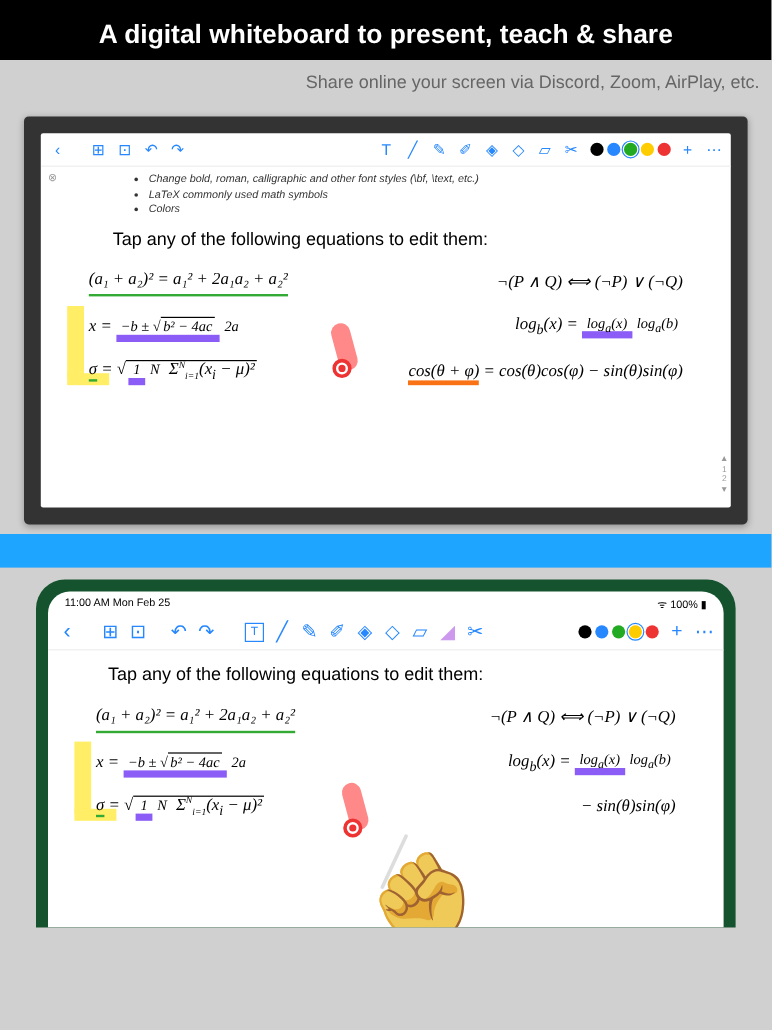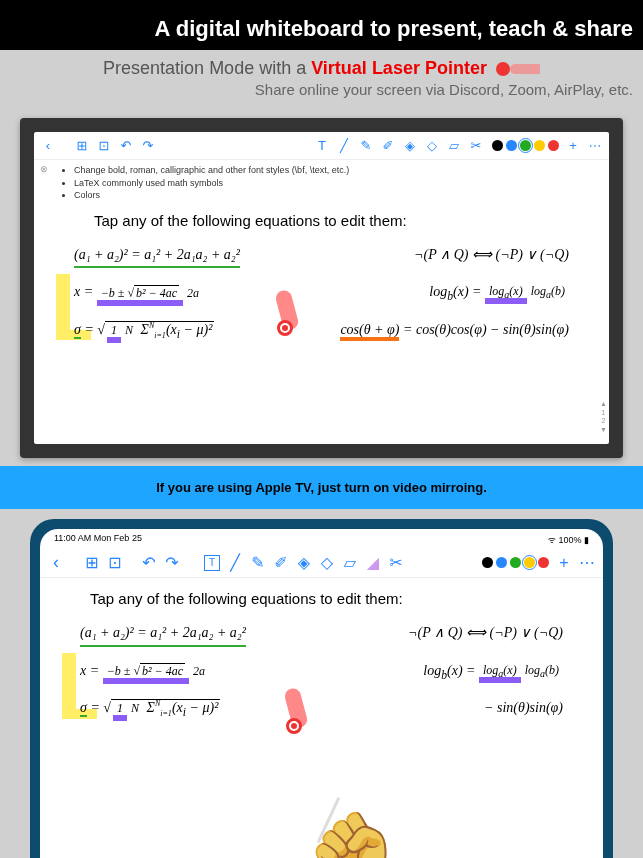--- a/index.html
+++ b/index.html
@@ -1,69 +1,65 @@
 <!DOCTYPE html>
 <html><head>
 <meta charset="utf-8">
 <style>
 * { margin: 0; padding: 0; box-sizing: border-box; }
 body { width: 643px; height: 858px; font-family: -apple-system, Helvetica, Arial, sans-serif; background: #d0d0d0; overflow: hidden; }
-.header { background: #000; padding: 16px 10px 8px; text-align: right; }
+.header { background: #000; padding: 16px 10px 8px; text-align: center; }
 .header h1 { color: #fff; font-size: 22px; font-weight: 700; }
 .subheader { background: #d0d0d0; padding: 8px 10px 12px; text-align: center; }
 .sub1 { font-size: 18px; color: #555; }
 .sub1 .red { color: #e00; font-weight: 700; }
 .laser-dot { display: inline-block; width: 14px; height: 14px; background: #e33; border-radius: 50%; vertical-align: middle; margin-left: 4px; }
 .laser-trail { display: inline-block; width: 30px; height: 10px; background: #e99; border-radius: 5px 0 0 5px; vertical-align: middle; }
 .sub2 { font-size: 15px; color: #666; margin-top: 2px; text-align: right; }
 .tv-frame { margin: 8px 20px; background: #333; border-radius: 4px; padding: 14px; box-shadow: 0 2px 6px rgba(0,0,0,0.3); }
 .tv-screen { background: #fff; border-radius: 2px; height: 312px; position: relative; overflow: hidden; }
 .toolbar { display: flex; align-items: center; padding: 4px 6px; gap: 6px; border-bottom: 1px solid #eee; font-size: 13px; height: 28px; }
 .tb-icon { color: #2687ff; display: inline-flex; align-items: center; justify-content: center; width: 16px; height: 16px; }
 .color-dots { display: flex; gap: 3px; margin-left: 2px; }
 .dot { width: 11px; height: 11px; border-radius: 50%; }
 .dot.sel { outline: 1.5px solid #2687ff; outline-offset: 1px; }
 .doc-title { text-align: center; font-size: 9px; font-weight: 600; padding: 2px; }
 .doc-body { padding: 4px 40px; font-size: 10px; line-height: 1.4; position: relative; }
-.bullets { list-style: disc; font-size: 9px; color: #333; }
+.bullets { list-style: disc; margin-left: 50px; font-size: 9px; color: #333; font-style: italic; }
 .tap-text { font-size: 15px; margin: 8px 0 10px 20px; }
-.eq-row { display: flex; justify-content: space-between; margin: 14px 0; font-family: Georgia, serif; font-style: italic; font-size: 14px; }
+.eq-row { display: flex; justify-content: space-between; margin: 14px 0; font-family: Georgia, serif; font-style: italic; font-size: 14px; align-items: center; }
 .eq-left, .eq-right { position: relative; }
 .underline-green { border-bottom: 2px solid #3a3; display: inline-block; padding-bottom: 2px; }
 .highlight-yellow { position: absolute; width: 14px; height: 60px; background: #fe6; left: -18px; top: -8px; }
 .highlight-yellow::after { content: ''; position: absolute; bottom: -6px; left: 0; width: 35px; height: 10px; background: #fe6; }
 .frac { display: inline-block; text-align: center; vertical-align: middle; font-size: 12px; }
 .frac .num { border-bottom: 6px solid #8b5cf6; padding: 0 4px; }
 .frac .den { padding: 0 4px; }
 .sqrt { border-top: 1px solid #000; padding: 0 2px; }
 .sqrt-sym { font-style: normal; }
 .laser-pointer { position: absolute; }
 .laser-pointer .trail { width: 16px; height: 40px; background: #f88; border-radius: 8px; transform: rotate(-15deg); }
 .laser-pointer .point { width: 16px; height: 16px; border: 3px solid #e33; border-radius: 50%; background: #fff; position: absolute; bottom: -6px; left: -2px; }
 .laser-pointer .point::after { content: ''; width: 6px; height: 6px; background: #e33; border-radius: 50%; position: absolute; top: 2px; left: 2px; }
 .side-arrows { position: absolute; right: 2px; bottom: 10px; font-size: 7px; color: #999; text-align: center; line-height: 1.2; }
 .blue-band { background: #1ea5ff; padding: 14px 30px; text-align: center; font-size: 13px; font-weight: 600; color: #000; }
-.ipad-frame { margin: 10px 30px 0; background: #0c4a6e; border-radius: 24px 24px 0 0; padding: 10px 10px 0; height: 356px; overflow: hidden; }
+.ipad-frame { margin: 10px 30px 0; background: #14532d; border-radius: 24px 24px 0 0; padding: 10px 10px 0; height: 290px; overflow: hidden; }
 .ipad-screen { background: #fff; border-radius: 18px 18px 0 0; height: 100%; overflow: hidden; position: relative; }
 .status-bar { display: flex; justify-content: space-between; font-size: 9px; padding: 4px 14px 2px; color: #000; font-weight: 500; }
 .toolbar2 { display: flex; align-items: center; padding: 5px 8px; gap: 7px; border-bottom: 1px solid #eee; height: 30px; }
 .hand { position: absolute; bottom: -20px; left: 48%; font-size: 70px; transform: rotate(-30deg); filter: grayscale(0.3); }
 .stylus { position: absolute; width: 3px; height: 50px; background: #ddd; bottom: 30px; left: 51%; transform: rotate(25deg); border-radius: 2px; }
 </style>
 </head>
 <body>
 
 <div class="header">
   <h1>A digital whiteboard to present, teach &amp; share</h1>
 </div>
 <div class="subheader">
-  <div class="sub1">
-    <span>Presentation Mode with a </span><span class="red">Virtual Laser Pointer</span>
-    <span class="laser-dot"></span><span class="laser-trail"></span>
-  </div>
   <div class="sub2">Share online your screen via Discord, Zoom, AirPlay, etc.</div>
 </div>
 
 <div class="tv-frame">
   <div class="tv-screen">
     <div class="toolbar">
       <span class="tb-icon">‹</span>
       <span style="width:6px"></span>
       <span class="tb-icon">⊞</span>
       <span class="tb-icon">⊡</span>
@@ -126,21 +122,20 @@
       <div class="laser-pointer" style="left:245px;top:130px">
         <div class="trail"></div>
           <div class="point"></div>
       </div>
     </div>
     <div class="side-arrows">▲<br>1<br>2<br>▼</div>
   </div>
 </div>
 
 <div class="blue-band">
-  <div>If you are using Apple TV, just turn on video mirroing.</div>
 </div>
 
 <div class="ipad-frame">
   <div class="ipad-screen">
     <div class="status-bar">
       <span>11:00 AM   Mon Feb 25</span>
       <span>ᯤ <span>100%</span> ▮</span>
     </div>
     <div class="toolbar2">
       <span class="tb-icon" style="font-size:18px">‹</span>

